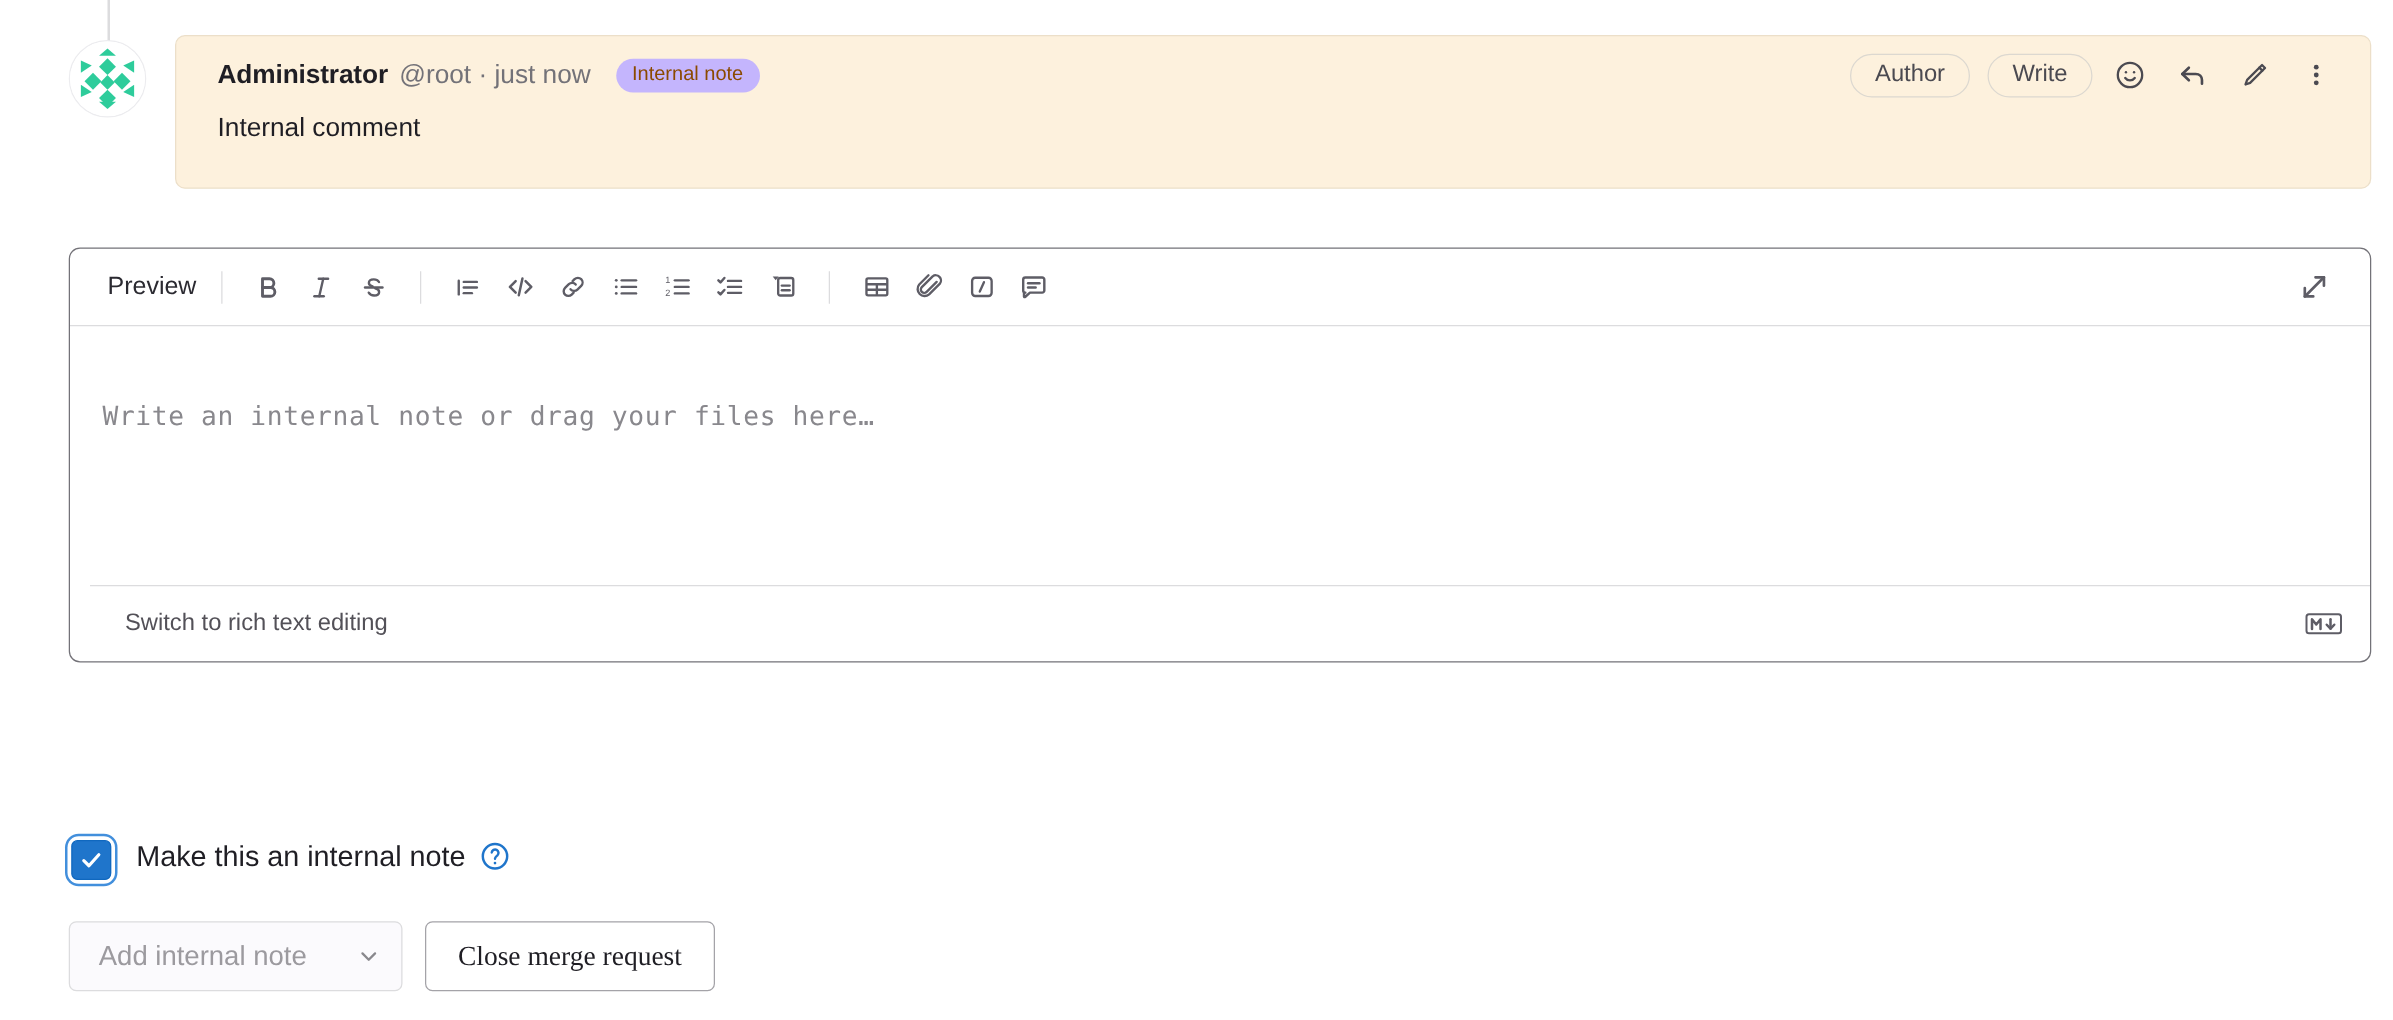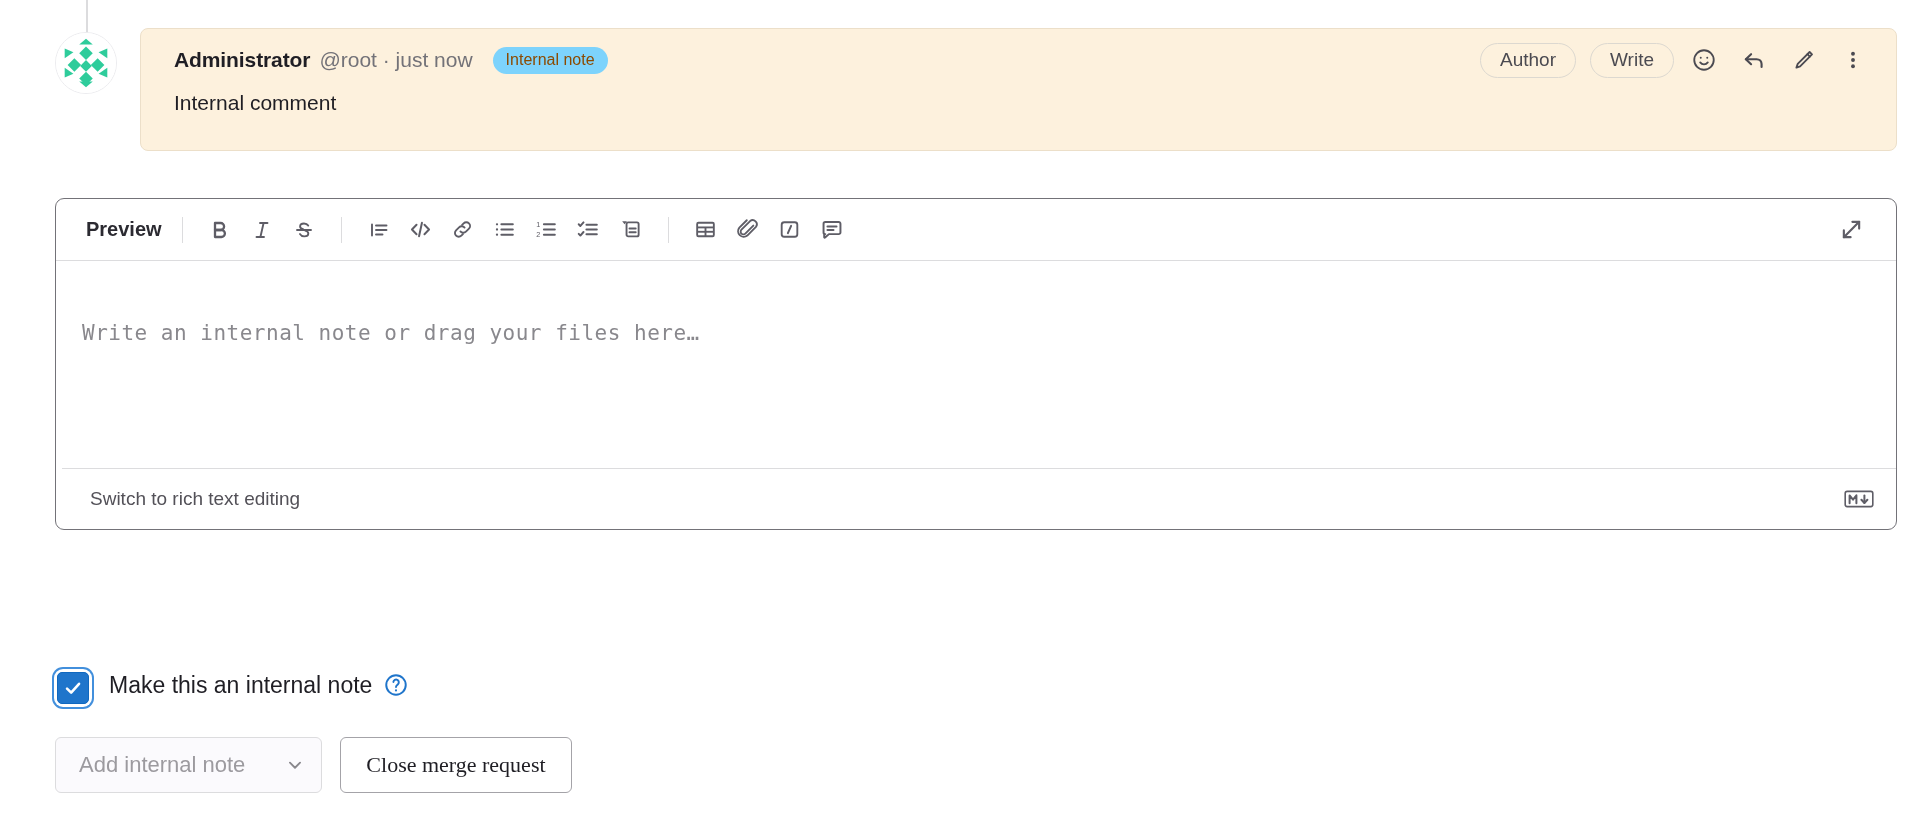--- a/index.html
+++ b/index.html
@@ -50,21 +50,21 @@
   .note-author {
     font-size: 21px; font-weight: bold; color: #1f1e24;
     letter-spacing: -0.1px;
   }
   .note-meta {
     font-size: 21px; color: #737278; margin-left: 9px;
     white-space: pre;
   }
   .badge-internal {
     margin-left: 20px;
-    background: #7dd3fc;
+    background: #c4b5fd;
     color: #8b4a00;
     font-size: 16px;
     border-radius: 999px;
     padding: 5px 13px 6px;
     line-height: 1;
     white-space: nowrap;
   }
   .header-spacer { flex: 1 1 auto; }
 
   .pill {
@@ -106,21 +106,21 @@
   }
   .editor-toolbar {
     height: 62px;
     display: flex; align-items: center;
     padding: 0 24px 0 26px;
     border-bottom: 1px solid #dcdcde;
   }
   .preview-btn {
     font-size: 20px; color: #2b2a31;
     background: transparent; border: none; cursor: pointer;
-    padding: 5px 4px; border-radius: 4px; font-weight: bold;
+    padding: 5px 4px; border-radius: 4px;
   }
   .tb-sep {
     width: 1px; height: 26px;
     background: #dcdcde;
     margin: 0 16px;
     flex: 0 0 auto;
   }
   .tb-btn {
     width: 42px; height: 42px;
     display: inline-flex; align-items: center; justify-content: center;
@@ -139,21 +139,21 @@
   .editor-placeholder {
     font-family: "DejaVu Sans Mono", "Liberation Mono", monospace;
     font-size: 21px;
     color: #89888d;
     letter-spacing: 0.5px;
     white-space: pre;
     margin-top: 42px;
   }
   .editor-footer {
     position: absolute;
-    left: 6px; right: 0; bottom: 0; height: 61px;
+    left: 16px; right: 0; bottom: 0; height: 61px;
     border-top: 1px solid #dcdcde;
     display: flex; align-items: center;
     padding: 0 22px 0 26px;
   }
   .switch-link {
     font-size: 19px; color: #535158;
     background: transparent; border: none; cursor: pointer; padding: 2px;
   }
   .footer-spacer { flex: 1 1 auto; }
   .md-logo {

